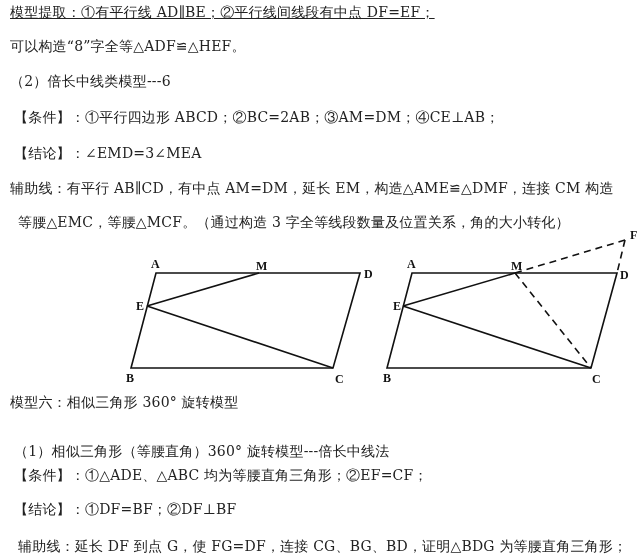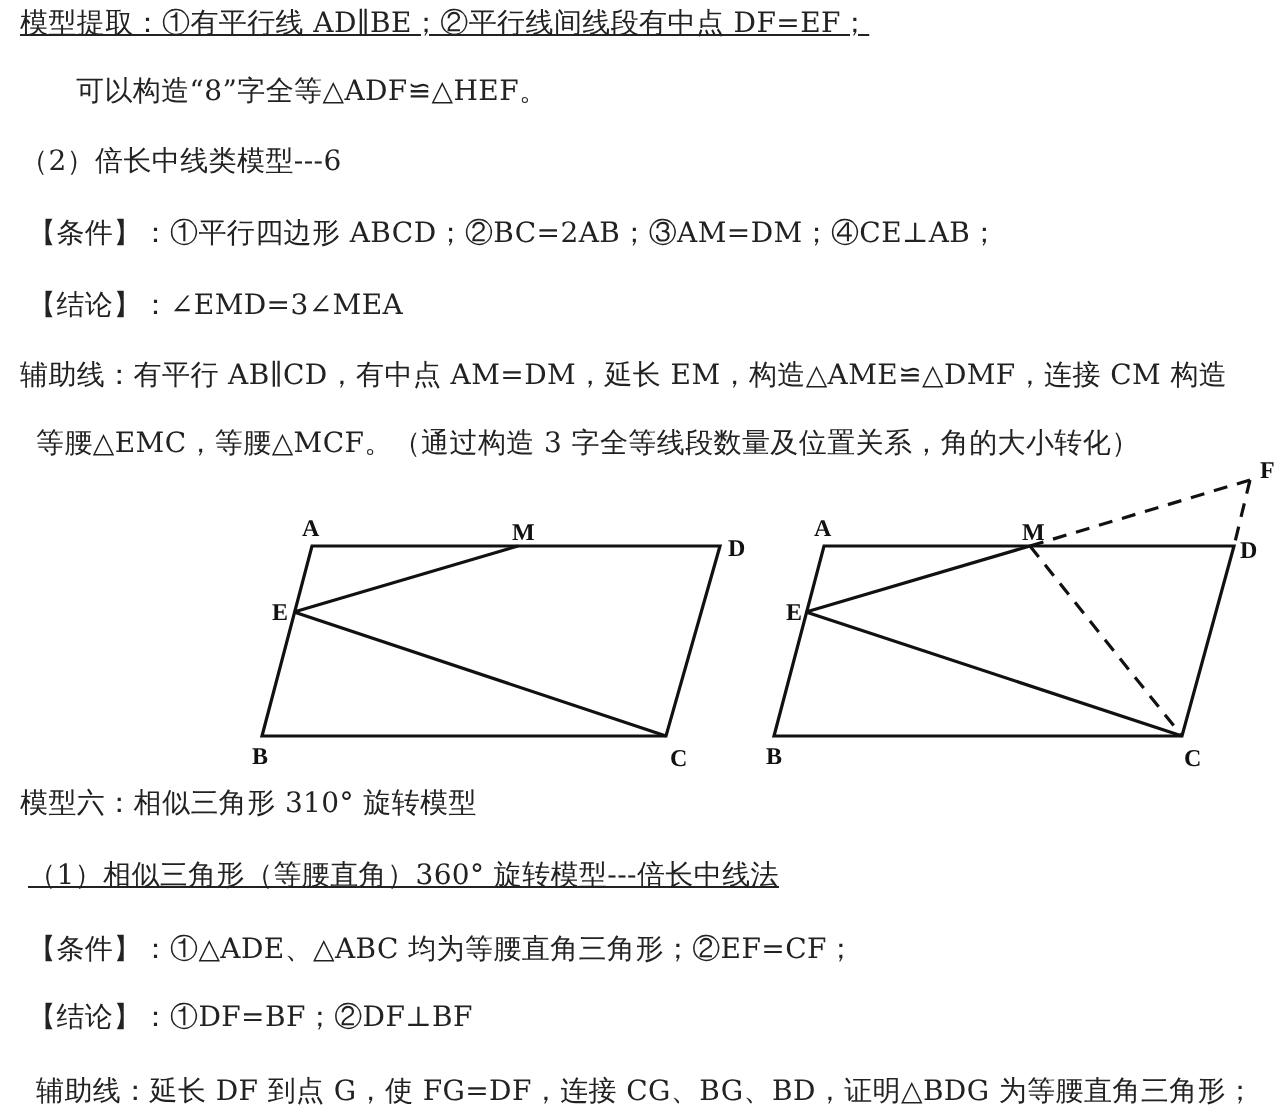--- a/index.html
+++ b/index.html
@@ -6,21 +6,21 @@
   body { width:640px; height:557px; position:relative; overflow:hidden;
          font-family: "DejaVu Serif", "Liberation Serif", serif; color:#222; }
   .line { position:absolute; left:0; white-space:nowrap; font-size:14px; line-height:18px; letter-spacing:0.2px; }
   .diagram { position:absolute; left:0; top:0; }
   .lbl { font-family: "Liberation Serif", "DejaVu Serif", serif; font-size:12px; font-weight:bold; fill:#111; }
 </style>
 </head>
 <body>
 
 <div class="line" style="top:3px;left:10px;text-decoration:underline;">模型提取：①有平行线 AD∥BE；②平行线间线段有中点 DF=EF；</div>
-<div class="line" style="top:37px;left:10px;margin-left:28px;">可以构造“8”字全等△ADF≌△HEF。</div>
+<div class="line" style="top:37px;left:10px;">可以构造“8”字全等△ADF≌△HEF。</div>
 <div class="line" style="top:72px;left:10px;">（2）倍长中线类模型---6</div>
 <div class="line" style="top:108px;left:14px;">【条件】：①平行四边形 ABCD；②BC=2AB；③AM=DM；④CE⊥AB；</div>
 <div class="line" style="top:144px;left:14px;">【结论】：∠EMD=3∠MEA</div>
 <div class="line" style="top:179px;left:10px;">辅助线：有平行 AB∥CD，有中点 AM=DM，延长 EM，构造△AME≌△DMF，连接 CM 构造</div>
 <div class="line" style="top:213px;left:18px;">等腰△EMC，等腰△MCF。（通过构造 3 字全等线段数量及位置关系，角的大小转化）</div>
 
 <svg class="diagram" width="640" height="557">
 
   <g stroke="#111" stroke-width="1.6" fill="none">
     <polygon points="156,273 360,273 333,368 131,368"></polygon>
@@ -50,17 +50,17 @@
     <text class="lbl" x="407" y="268">A</text>
     <text class="lbl" x="511" y="270">M</text>
     <text class="lbl" x="620" y="279">D</text>
     <text class="lbl" x="393" y="310">E</text>
     <text class="lbl" x="383" y="382">B</text>
     <text class="lbl" x="592" y="383">C</text>
     <text class="lbl" x="630" y="239">F</text>
   </g>
 </svg>
 
-<div class="line" style="top:393px;left:10px;">模型六：相似三角形 310° 旋转模型</div>
-<div class="line" style="top:429px;left:14px;text-decoration:underline;">（1）相似三角形（等腰直角）360° 旋转模型---倍长中线法</div>
+<div class="line" style="top:393px;left:10px;">模型六：相似三角形 360° 旋转模型</div>
+<div class="line" style="top:442px;left:14px;">（1）相似三角形（等腰直角）360° 旋转模型---倍长中线法</div>
 <div class="line" style="top:466px;left:14px;">【条件】：①△ADE、△ABC 均为等腰直角三角形；②EF=CF；</div>
 <div class="line" style="top:500px;left:14px;">【结论】：①DF=BF；②DF⊥BF</div>
 <div class="line" style="top:537px;left:18px;">辅助线：延长 DF 到点 G，使 FG=DF，连接 CG、BG、BD，证明△BDG 为等腰直角三角形；</div>
 
 </body></html>

